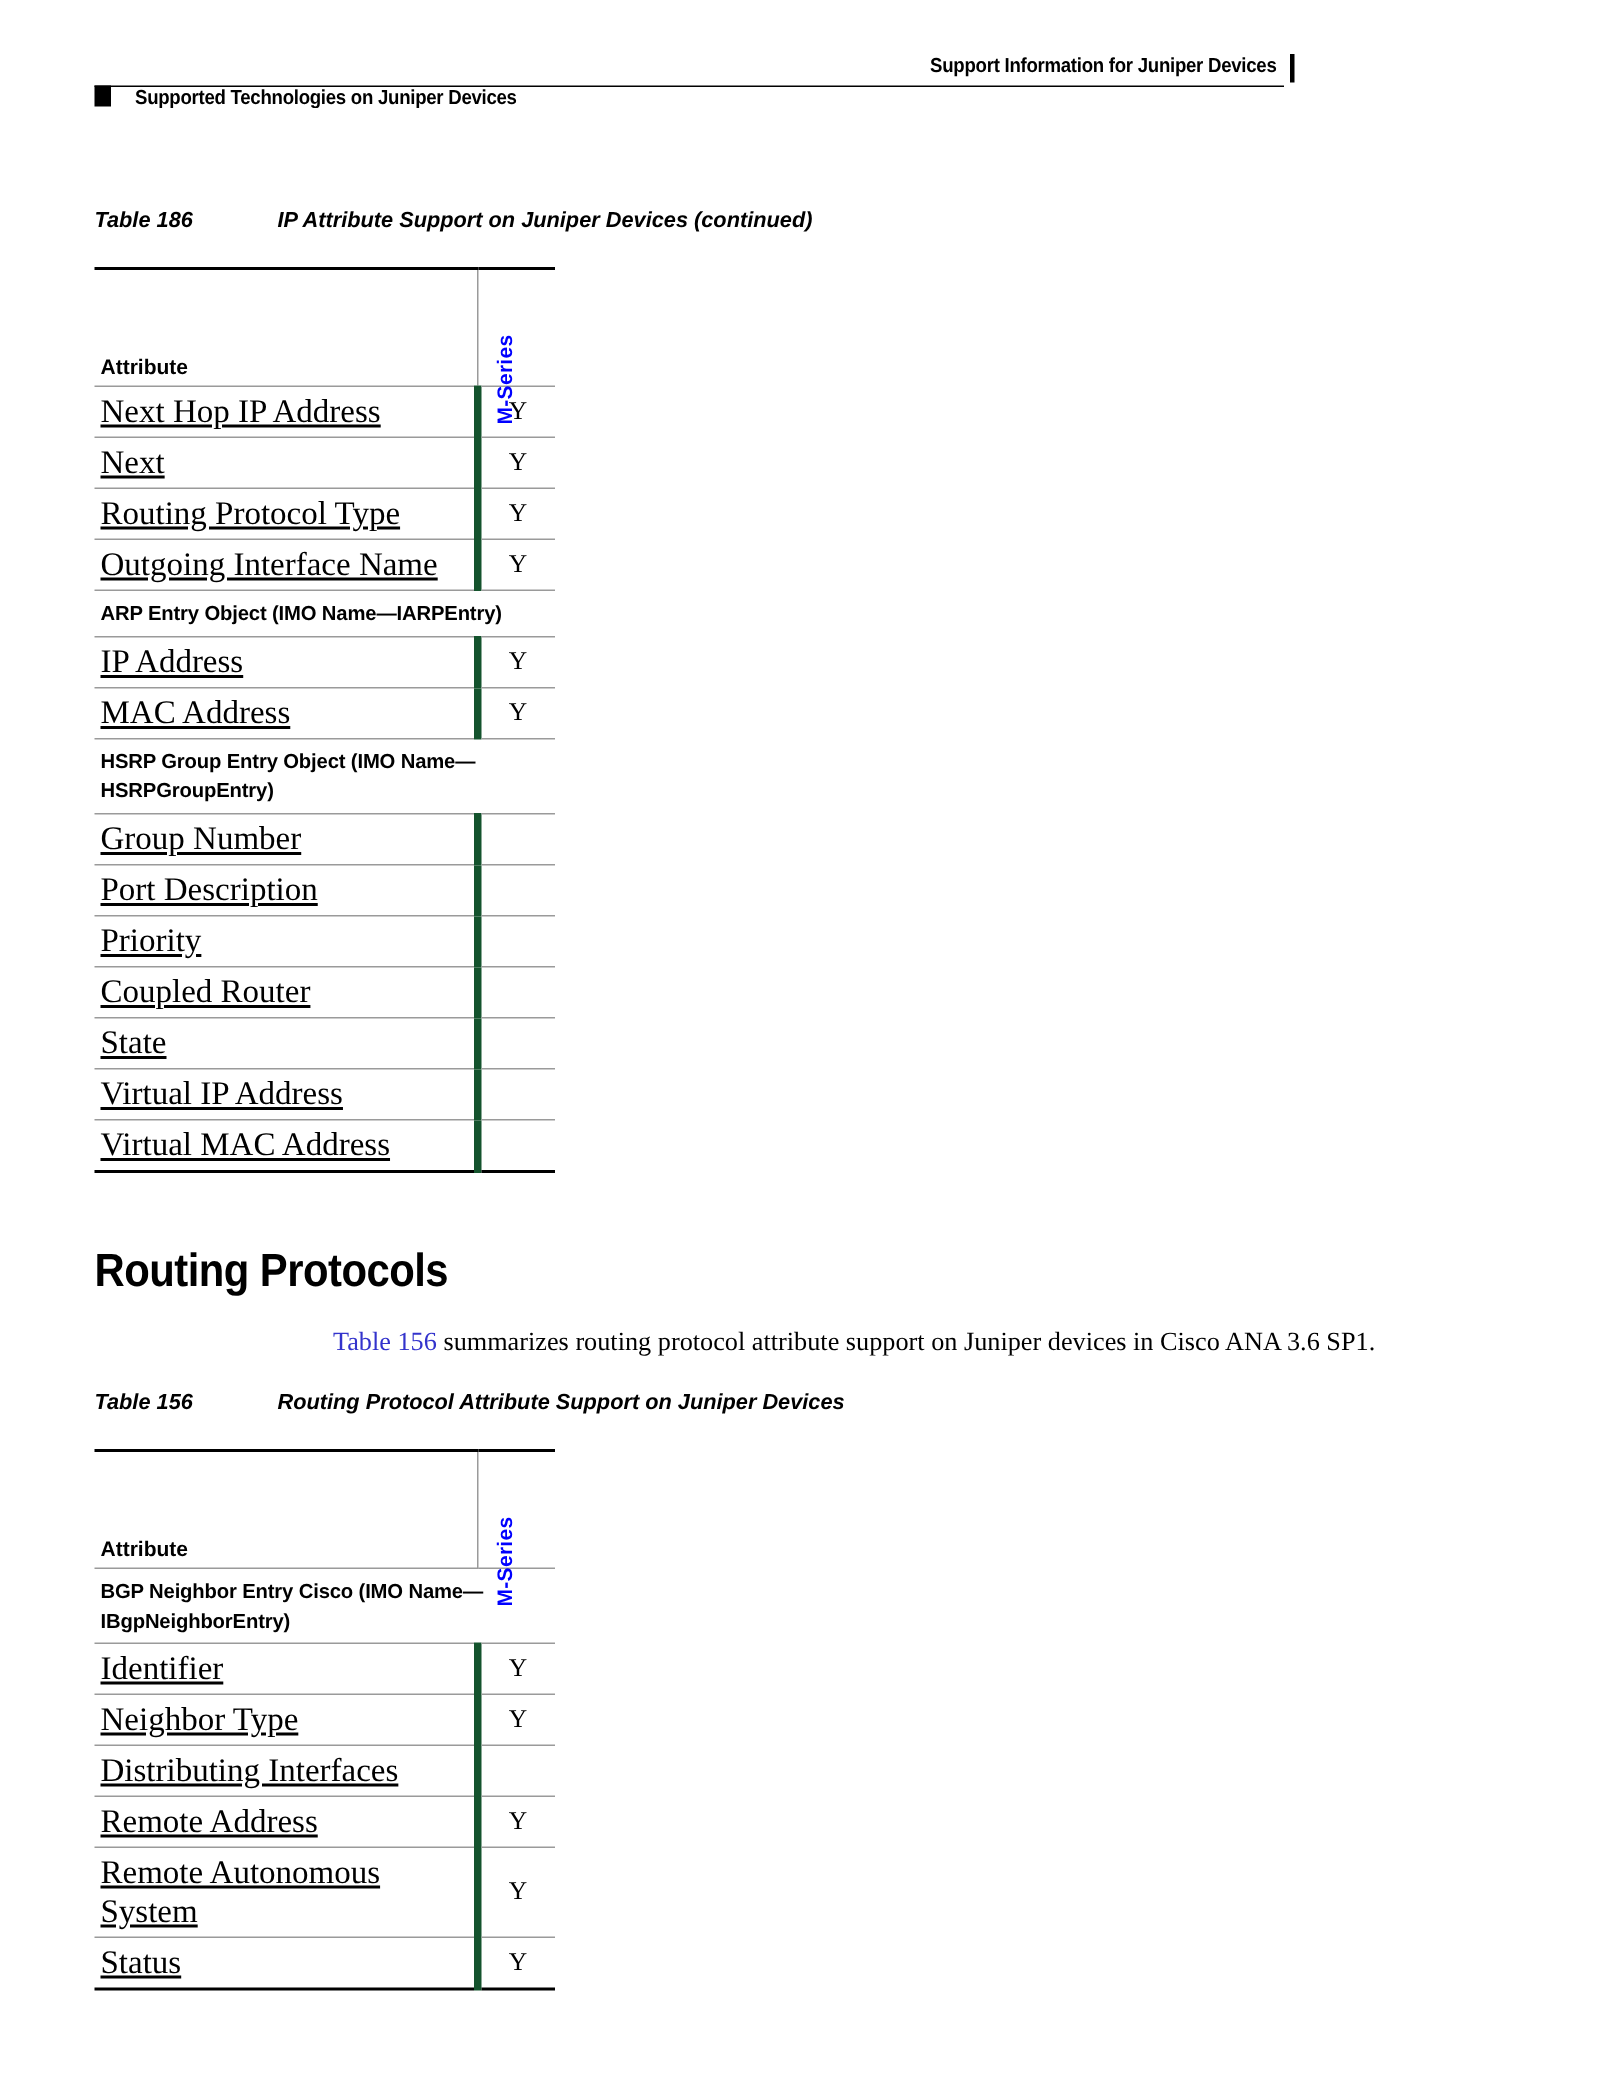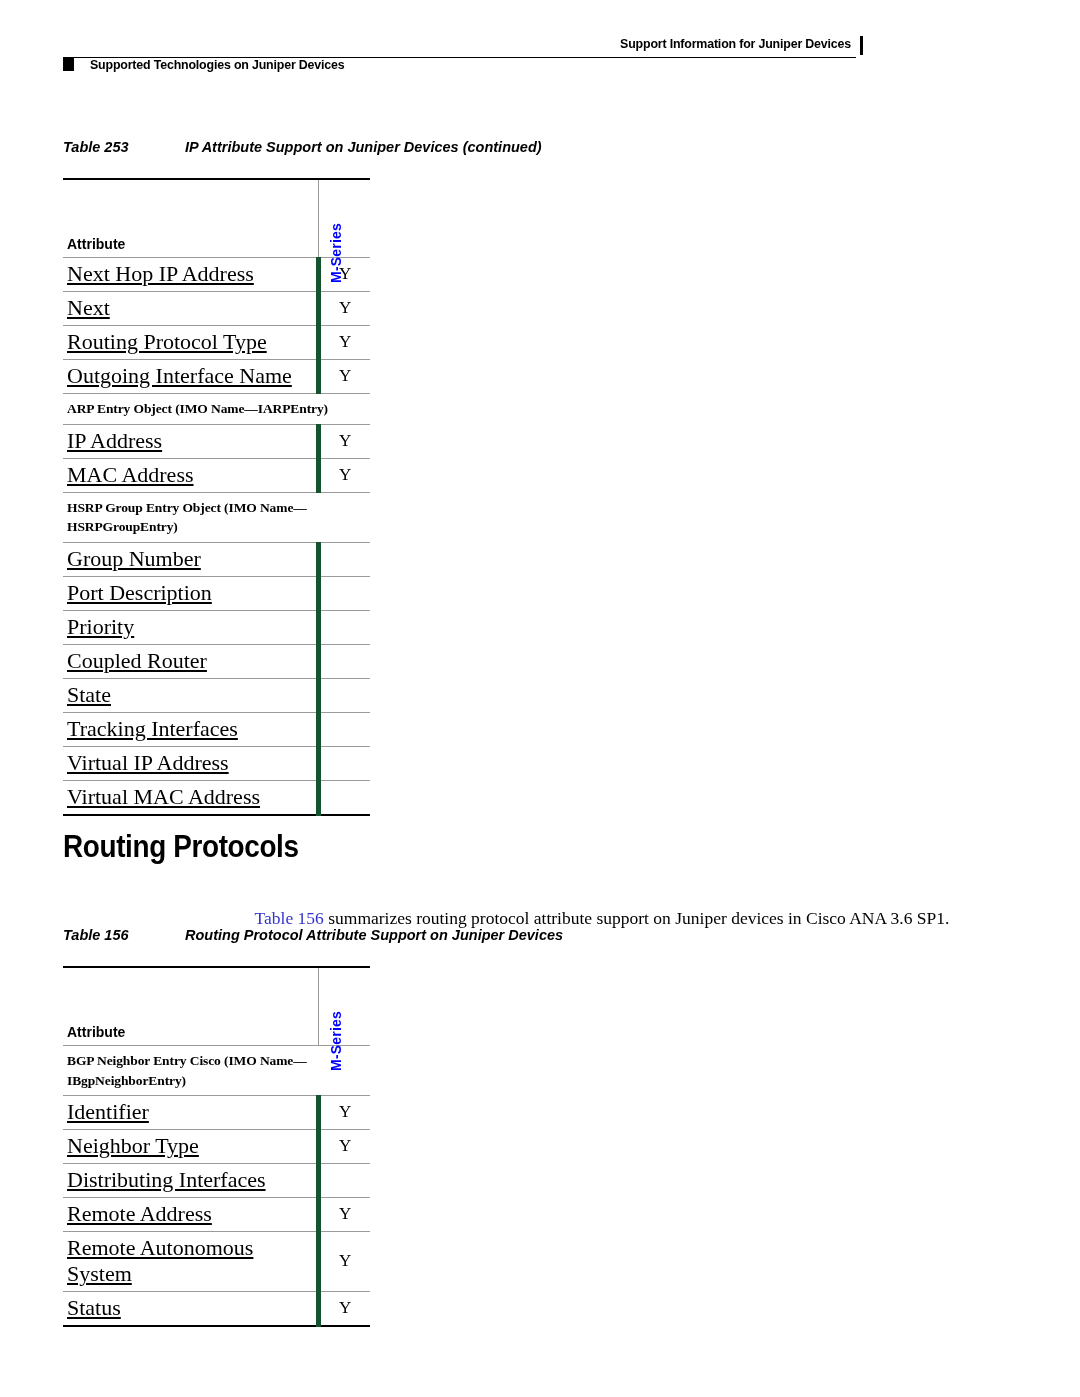--- a/index.html
+++ b/index.html
@@ -133,21 +133,21 @@
     font-family: "Liberation Sans", sans-serif;
     font-weight: bold;
     font-size: 14px;
     color: #0000ff;
     white-space: nowrap;
     letter-spacing: 0.2px;
   }
 
   
   .sec-head {
-    font-family: Liberation Serif, serif;
+    font-family: Liberation Sans, sans-serif;
     font-weight: bold;
     font-size: 13.5px;
     line-height: 1.45;
     padding: 5px 4px 5px 4px !important;
     letter-spacing: -0.1px;
     margin-top: 12px;
   }
 
   
   .cell-attr {
@@ -204,21 +204,21 @@
 
 <div class="page-header">
   <div class="hdr-right-text">Support Information for Juniper Devices</div>
   <div class="hdr-rule"></div>
   <div class="hdr-tick"></div>
   <div class="hdr-bullet"></div>
   <div class="hdr-left-text">Supported Technologies on Juniper Devices</div>
 </div>
 
 <div class="table-caption" style="left:63px; top:139px;">
-  <span class="caption-num">Table 253</span>
+  <span class="caption-num">Table 186</span>
   <span class="caption-title">IP Attribute Support on Juniper Devices (continued)</span>
 </div>
 
 <table class="doc-table" style="left:63px; top:178px;">
   <colgroup>
       <col class="c-attr">
       <col class="c-val">
     </colgroup>
   <tbody id="t155-body">
       <tr class="first-row">
@@ -271,37 +271,33 @@
       </tr>
       <tr class="table-row">
         <td class="cell-attr">Coupled Router</td>
         <td class="cell-val"></td>
       </tr>
       <tr class="table-row">
         <td class="cell-attr">State</td>
         <td class="cell-val"></td>
       </tr>
       <tr class="table-row">
-        <td class="cell-attr">Tracking Interfaces</td>
-        <td class="cell-val"></td>
-      </tr>
-      <tr class="table-row">
         <td class="cell-attr">Virtual IP Address</td>
         <td class="cell-val"></td>
       </tr>
       <tr class="table-row last-row">
         <td class="cell-attr">Virtual MAC Address</td>
         <td class="cell-val"></td>
       </tr>
     </tbody>
 </table>
 
 <div class="section-heading" style="top:829px;">Routing Protocols</div>
 
-<div class="body-para" style="top:908px;text-align:center;">
+<div class="body-para" style="top:884px;">
   <span class="link-blue">Table 156</span><span> summarizes routing protocol attribute support on Juniper devices in Cisco ANA 3.6 SP1.</span>
 </div>
 
 <div class="table-caption" style="left:63px; top:927px;">
   <span class="caption-num">Table 156</span>
   <span class="caption-title">Routing Protocol Attribute Support on Juniper Devices</span>
 </div>
 
 <table class="doc-table" style="left:63px; top:966px;">
   <colgroup>

